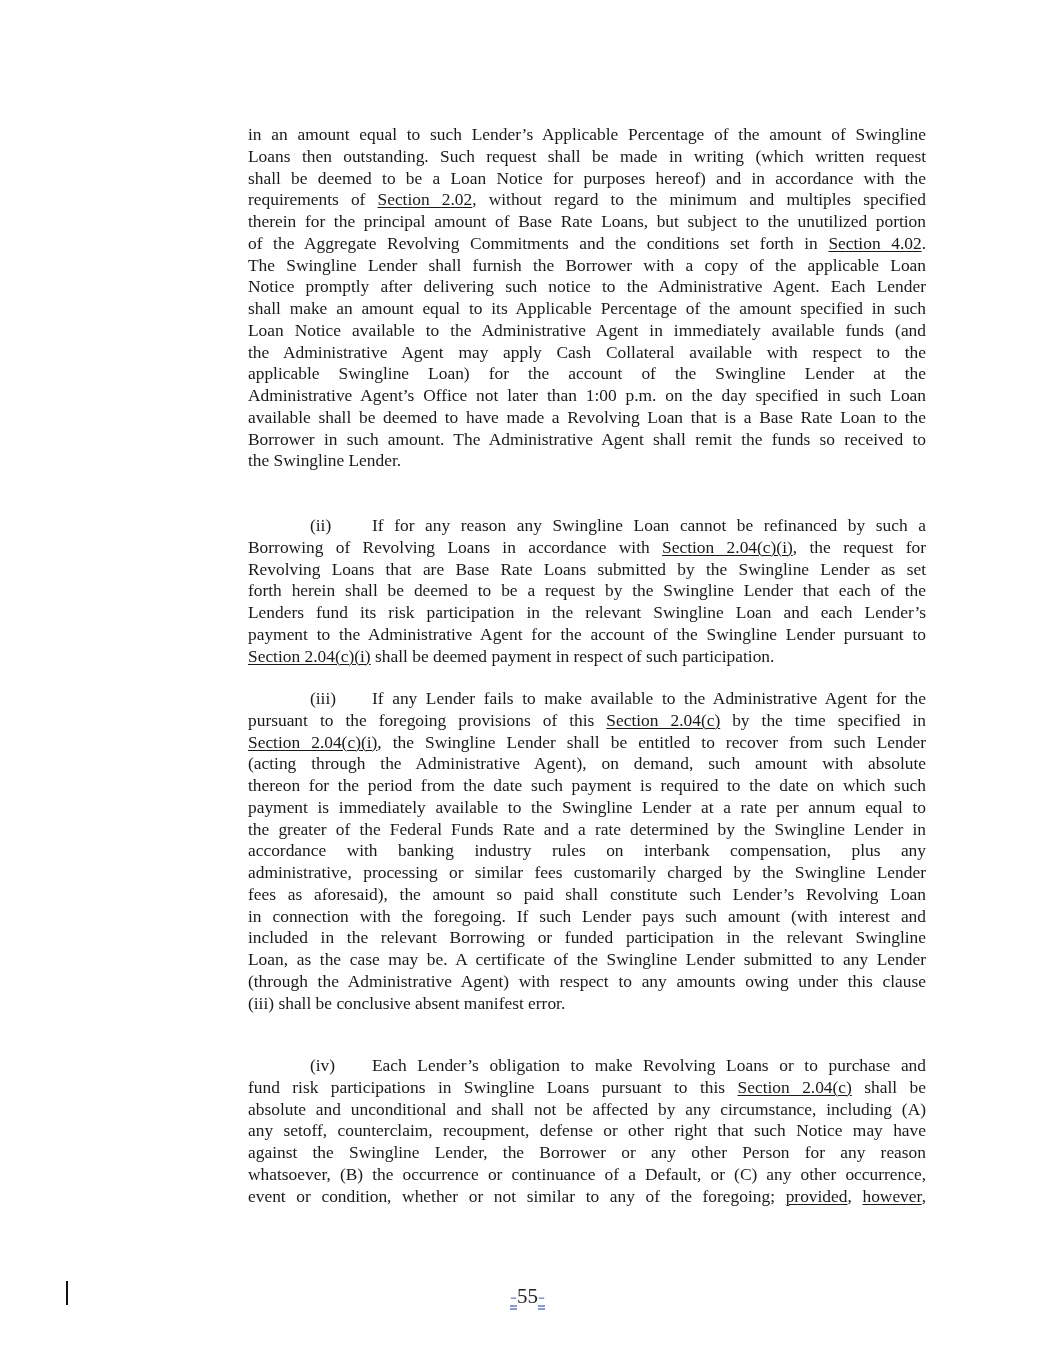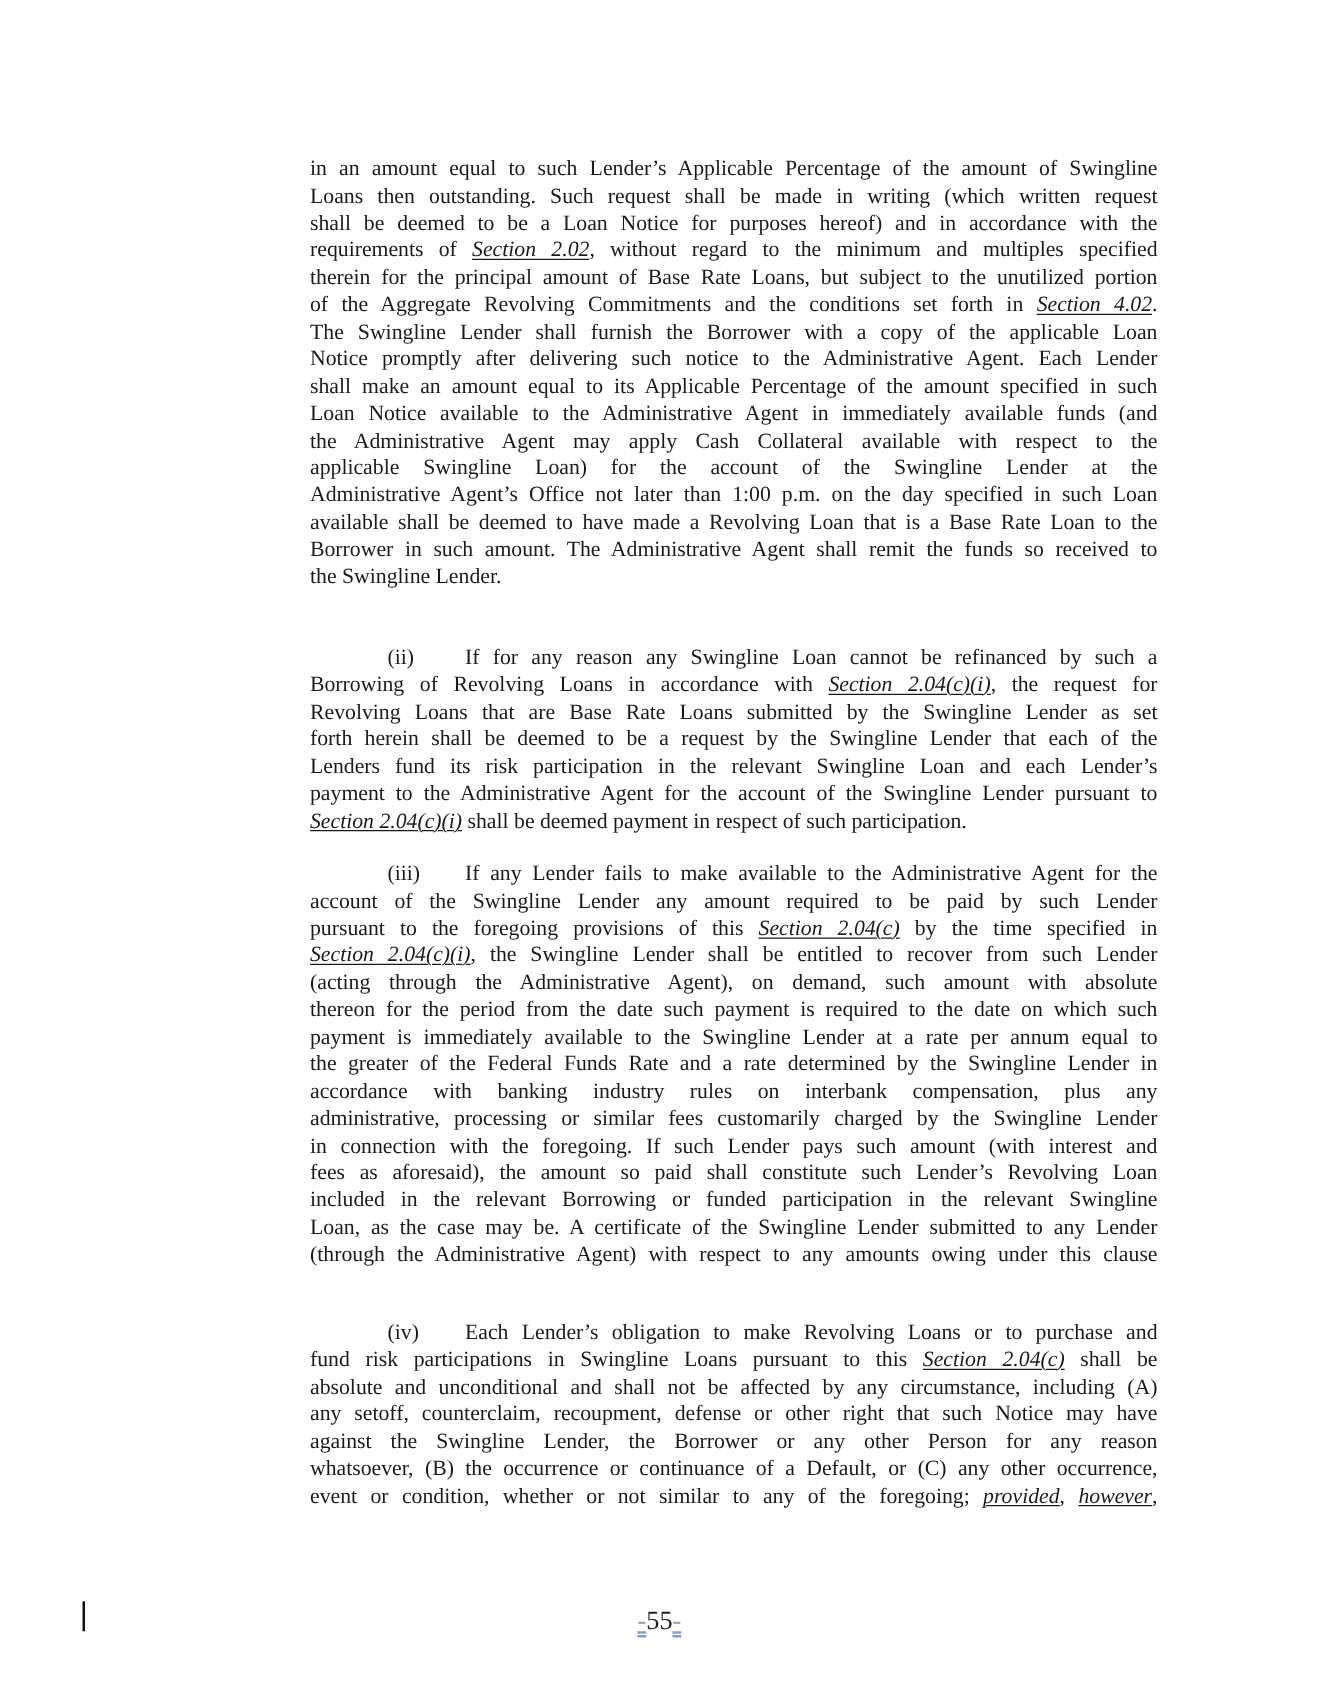--- a/index.html
+++ b/index.html
@@ -9,21 +9,21 @@
     position: absolute; left: 248px; width: 678px;
     font-family: "Liberation Serif", "DejaVu Serif", serif;
     font-size: 17.4px; color: #1a1a1a;
   }
   .line {
     display: block; height: 21.75px; line-height: 21.75px;
     text-align: justify; text-align-last: justify; white-space: nowrap;
   }
   .line .fill { display: inline-block; width: 100%; text-align: justify; text-align-last: justify; white-space: normal; }
   .line.last .fill { text-align-last: left; }
-  .u { text-decoration: underline; text-underline-offset: 2px; text-decoration-thickness: 1px; font-style: italic; }
+  .u { text-decoration: underline; text-underline-offset: 2px; text-decoration-thickness: 1px; }
   .label { display: inline-block; width: 62px; padding-left: 62px; }
   #p1 { top: 124px; }
   #p2 { top: 515px; }
   #p3 { top: 688px; }
   #p4 { top: 1055px; }
   .change-bar { position: absolute; left: 66px; top: 1281px; width: 2px; height: 24px; background: #111; }
   .page-number {
     position: absolute; left: 0; width: 1055px; top: 1284px; text-align: center;
     font-family: "Liberation Serif", "DejaVu Serif", serif; font-size: 21px; color: #222;
   }
@@ -55,34 +55,34 @@
       <div class="line"><span class="fill" style="text-indent: 0px;"><span class="label">(ii)</span><span>If for any reason any Swingline Loan cannot be refinanced by such a</span></span></div>
       <div class="line"><span class="fill"><span>Borrowing of Revolving Loans in accordance with </span><span class="u">Section 2.04(c)(i)</span><span>, the request for</span></span></div>
       <div class="line"><span class="fill"><span>Revolving Loans that are Base Rate Loans submitted by the Swingline Lender as set</span></span></div>
       <div class="line"><span class="fill"><span>forth herein shall be deemed to be a request by the Swingline Lender that each of the</span></span></div>
       <div class="line"><span class="fill"><span>Lenders fund its risk participation in the relevant Swingline Loan and each Lender’s</span></span></div>
       <div class="line"><span class="fill"><span>payment to the Administrative Agent for the account of the Swingline Lender pursuant to</span></span></div>
       <div class="line last"><span class="fill"><span class="u">Section 2.04(c)(i)</span><span> shall be deemed payment in respect of such participation.</span></span></div>
     </div>
   <div class="text-block" id="p3">
       <div class="line"><span class="fill" style="text-indent: 0px;"><span class="label">(iii)</span><span>If any Lender fails to make available to the Administrative Agent for the</span></span></div>
-      <div class="line"><span class="fill"><span>account of the Swingline Lender any amount required to be paid by such Lender</span></span></div>
       <div class="line"><span class="fill"><span>pursuant to the foregoing provisions of this </span><span class="u">Section 2.04(c)</span><span> by the time specified in</span></span></div>
       <div class="line"><span class="fill"><span class="u">Section 2.04(c)(i)</span><span>, the Swingline Lender shall be entitled to recover from such Lender</span></span></div>
       <div class="line"><span class="fill"><span>(acting through the Administrative Agent), on demand, such amount with absolute</span></span></div>
       <div class="line"><span class="fill"><span>thereon for the period from the date such payment is required to the date on which such</span></span></div>
       <div class="line"><span class="fill"><span>payment is immediately available to the Swingline Lender at a rate per annum equal to</span></span></div>
       <div class="line"><span class="fill"><span>the greater of the Federal Funds Rate and a rate determined by the Swingline Lender in</span></span></div>
       <div class="line"><span class="fill"><span>accordance with banking industry rules on interbank compensation, plus any</span></span></div>
       <div class="line"><span class="fill"><span>administrative, processing or similar fees customarily charged by the Swingline Lender</span></span></div>
+      <div class="line"><span class="fill"><span>fees as aforesaid), the amount so paid shall constitute such Lender’s Revolving Loan</span></span></div>
       <div class="line"><span class="fill"><span>in connection with the foregoing. If such Lender pays such amount (with interest and</span></span></div>
-      <div class="line"><span class="fill"><span>fees as aforesaid), the amount so paid shall constitute such Lender’s Revolving Loan</span></span></div>
       <div class="line"><span class="fill"><span>included in the relevant Borrowing or funded participation in the relevant Swingline</span></span></div>
       <div class="line"><span class="fill"><span>Loan, as the case may be. A certificate of the Swingline Lender submitted to any Lender</span></span></div>
       <div class="line"><span class="fill"><span>(through the Administrative Agent) with respect to any amounts owing under this clause</span></span></div>
+      <div class="line last"><span class="fill"><span>(iii) shall be conclusive absent manifest error.</span></span></div>
     </div>
   <div class="text-block" id="p4">
       <div class="line"><span class="fill" style="text-indent: 0px;"><span class="label">(iv)</span><span>Each Lender’s obligation to make Revolving Loans or to purchase and</span></span></div>
       <div class="line"><span class="fill"><span>fund risk participations in Swingline Loans pursuant to this </span><span class="u">Section 2.04(c)</span><span> shall be</span></span></div>
       <div class="line"><span class="fill"><span>absolute and unconditional and shall not be affected by any circumstance, including (A)</span></span></div>
       <div class="line"><span class="fill"><span>any setoff, counterclaim, recoupment, defense or other right that such Notice may have</span></span></div>
       <div class="line"><span class="fill"><span>against the Swingline Lender, the Borrower or any other Person for any reason</span></span></div>
       <div class="line"><span class="fill"><span>whatsoever, (B) the occurrence or continuance of a Default, or (C) any other occurrence,</span></span></div>
       <div class="line"><span class="fill"><span>event or condition, whether or not similar to any of the foregoing; </span><span class="u">provided</span><span>, </span><span class="u">however</span><span>,</span></span></div>
     </div>

